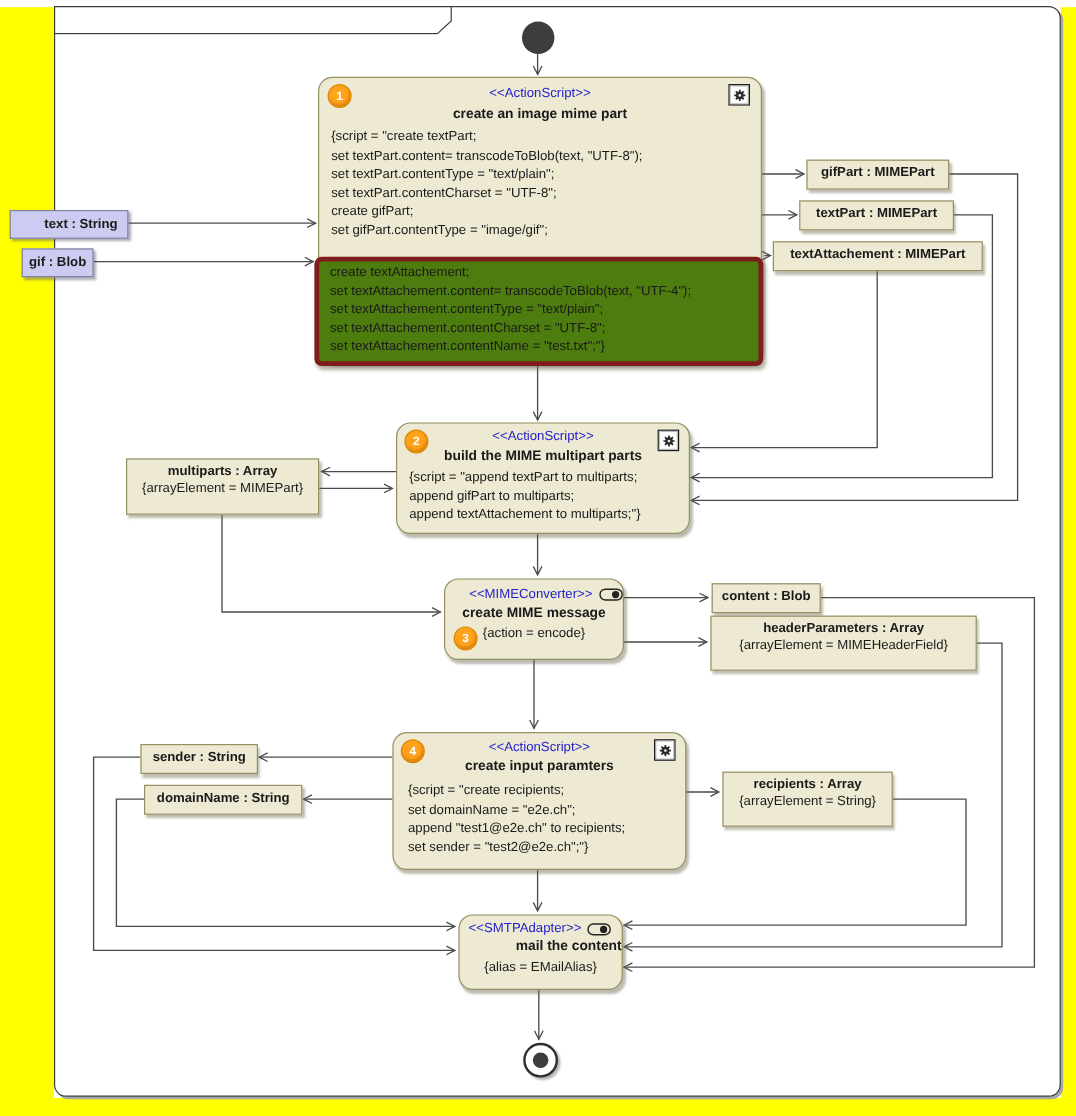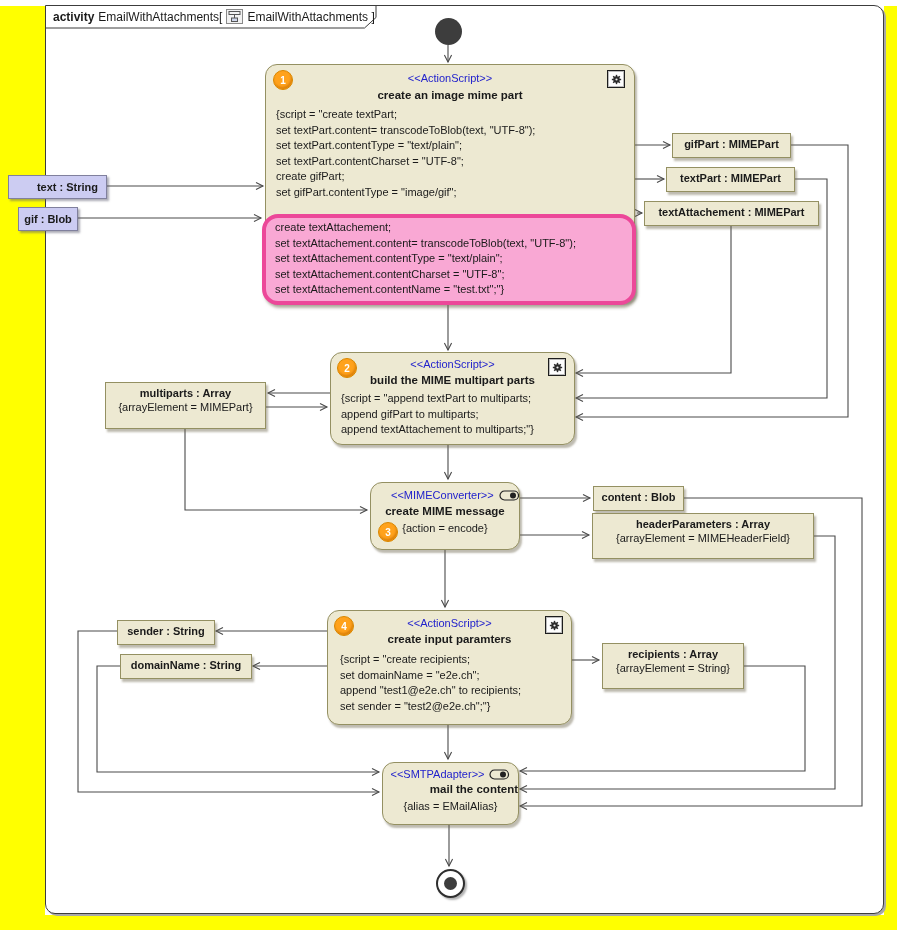--- a/index.html
+++ b/index.html
@@ -29,21 +29,21 @@
   .ntitle{position:absolute;left:0;right:0;text-align:center;font-weight:bold;font-size:11.5px;}
   .script{position:absolute;font-size:11px;line-height:15.5px;white-space:nowrap;}
   .tagline{position:absolute;left:0;right:0;text-align:center;font-size:11px;}
   .badge{position:absolute;width:18px;height:18px;border-radius:50%;background:#FFA21C;
         border:1px solid #D98700;color:#fff;font-size:10px;font-weight:bold;z-index:4;
         display:flex;align-items:center;justify-content:center;
         box-shadow:inset -1px -2px 2px rgba(200,110,0,.6);}
   .gear{position:absolute;width:16px;height:16px;background:#fdfdfd;border:1px solid #1d1d1d;
         box-shadow:inset 0 0 0 1px #bbb;z-index:4;display:flex;align-items:center;justify-content:center;}
   #highlight{position:absolute;left:262px;top:214px;width:366px;height:83px;
-        border:4px solid #ec4899;border-radius:16px;background:#f9a8d4;z-index:4;
+        border:4px solid #7f1d1d;border-radius:6px;background:#4d7c0f;z-index:4;
         box-shadow:2px 3px 3px rgba(110,105,80,.5);}
   #highlight .script{left:9px;top:2px;}
   #initial{position:absolute;left:435px;top:18px;width:27px;height:27px;border-radius:50%;
         background:#3d3d3d;z-index:3;}
   #final{position:absolute;left:436px;top:869px;width:25px;height:25px;border-radius:50%;
         background:#fff;border:2px solid #2e2e2e;z-index:3;box-shadow:2px 2px 2px rgba(0,0,0,.3);}
   #final .dot{position:absolute;left:50%;top:50%;width:13px;height:13px;margin:-6.5px 0 0 -6.5px;
         border-radius:50%;background:#3d3d3d;}
 </style>
 </head>
@@ -54,31 +54,20 @@
   <div class="yellow" style="left:0;top:6px;width:45px;height:924px;"></div>
   <div class="yellow" style="left:884px;top:6px;width:13px;height:924px;"></div>
   <div class="yellow" style="left:0;top:915px;width:897px;height:15px;"></div>
 
   <div id="frame"></div>
 
   <div id="tab">
     <svg width="332" height="24">
       <path d="M0.5,0.5 H331 V12.5 L319.5,23 H0.5 Z" fill="#ffffff" stroke="#3c3c3c" stroke-width="1"></path>
     </svg>
-    <div class="tabtext">
-      <span class="kw">activity</span>
-      <span><span>EmailWithAttachments</span><span>[</span></span>
-      <svg width="17" height="15">
-        <rect x="0.5" y="0.5" width="16" height="14" fill="#f2f2f2" stroke="#8a8a8a"></rect>
-        <rect x="3" y="2.5" width="11" height="3" fill="none" stroke="#555"></rect>
-        <line x1="8.5" y1="5.5" x2="8.5" y2="9" stroke="#555"></line>
-        <rect x="5.5" y="9" width="6" height="3.5" fill="#cfd6ea" stroke="#555"></rect>
-      </svg>
-      <span><span>EmailWithAttachments</span>&nbsp;<span>]</span></span>
-    </div>
   </div>
 
   <svg class="lines" width="897" height="930">
     <defs>
       <marker id="arr" markerWidth="11" markerHeight="11" refX="8" refY="5" orient="auto" markerUnits="userSpaceOnUse">
         <path d="M1,1.4 L8,5 L1,8.6" fill="none" stroke="#4a4a4a" stroke-width="1.1"></path>
       </marker>
     </defs>
     <g fill="none" stroke="#4a4a4a" stroke-width="1.1" marker-end="url(#arr)">
       <polyline points="448,45 448,62"></polyline>
@@ -135,21 +124,21 @@
       <div>set textPart.contentType = "text/plain";</div>
       <div>set textPart.contentCharset = "UTF-8";</div>
       <div>create gifPart;</div>
       <div>set gifPart.contentType = "image/gif";</div>
     </div>
   </div>
 
   <div id="highlight">
     <div class="script">
       <div>create textAttachement;</div>
-      <div>set textAttachement.content= transcodeToBlob(text, "UTF-8");</div>
+      <div>set textAttachement.content= transcodeToBlob(text, "UTF-4");</div>
       <div>set textAttachement.contentType = "text/plain";</div>
       <div>set textAttachement.contentCharset = "UTF-8";</div>
       <div>set textAttachement.contentName = "test.txt";"}</div>
     </div>
   </div>
 
   <div class="pin" style="left:8px;top:175px;width:77px;height:22px;padding-left:20px;">text : String</div>
   <div class="pin" style="left:18px;top:207px;width:58px;height:22px;">gif : Blob</div>
 
   <div class="store" style="left:672px;top:133px;width:117px;height:23px;">

